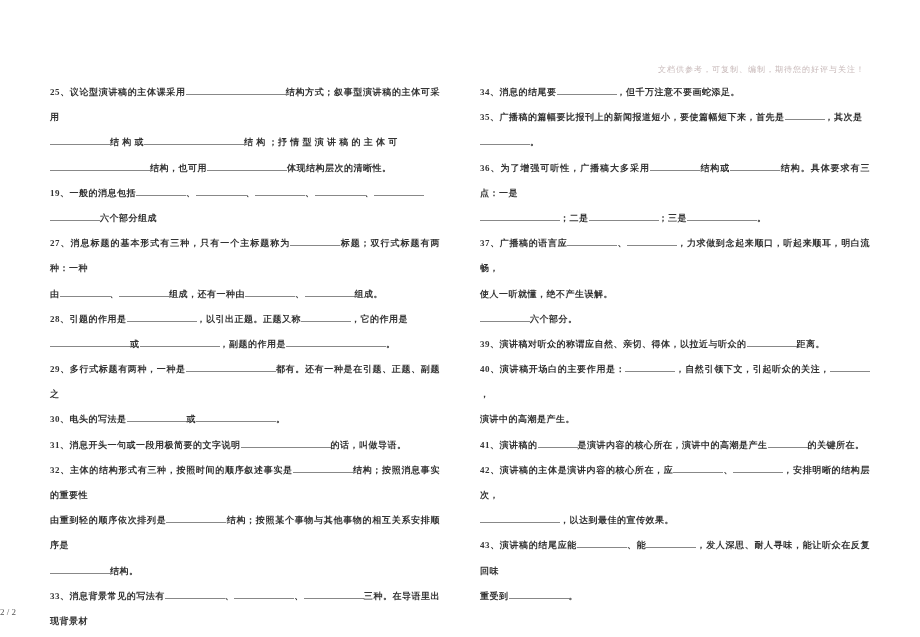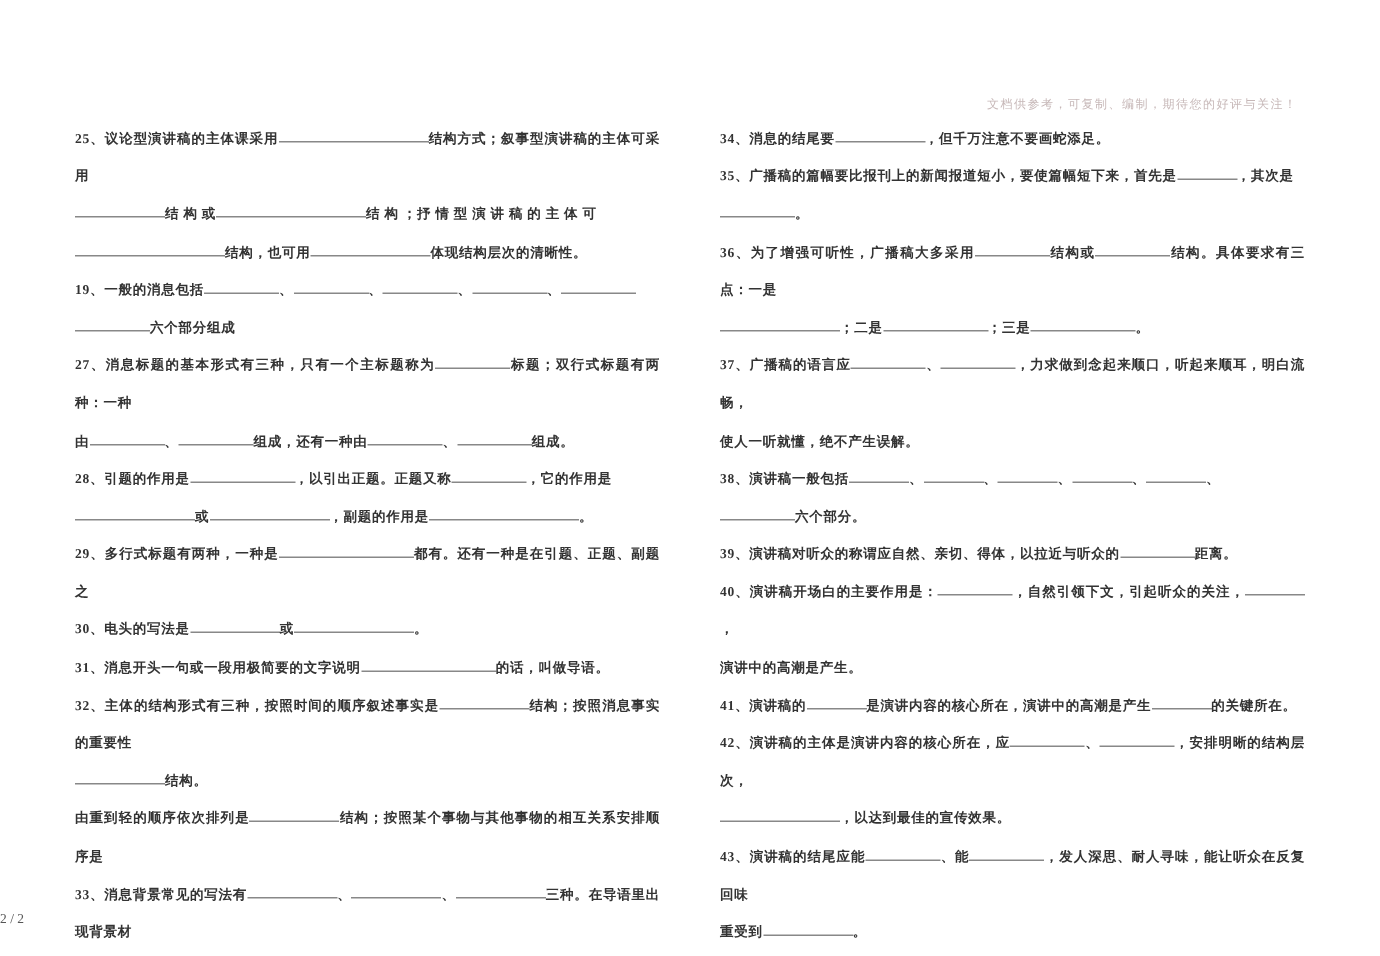--- a/index.html
+++ b/index.html
@@ -104,24 +104,24 @@
     <p>
       <span>30、电头的写法是</span><span class="blank b60"></span><span>或</span><span class="blank b80"></span><span>。</span>
     </p>
     <p>
       <span>31、消息开头一句或一段用极简要的文字说明</span><span class="blank b90"></span><span>的话，叫做导语。</span>
     </p>
     <p>
       <span>32、主体的结构形式有三种，按照时间的顺序叙述事实是</span><span class="blank b60"></span><span>结构；按照消息事实的重要性</span>
     </p>
     <p>
-      <span class="blank b60"></span><span>结构。</span>
+      <span>由重到轻的顺序依次排列是</span><span class="blank b60"></span><span>结构；按照某个事物与其他事物的相互关系安排顺序是</span>
     </p>
     <p>
-      <span>由重到轻的顺序依次排列是</span><span class="blank b60"></span><span>结构；按照某个事物与其他事物的相互关系安排顺序是</span>
+      <span class="blank b60"></span><span>结构。</span>
     </p>
     <p>
       <span>33、消息背景常见的写法有</span><span class="blank b60"></span><span>、</span><span class="blank b60"></span><span>、</span><span class="blank b60"></span><span>三种。在导语里出现背景材</span>
     </p>
 
   </div>
 
   <div class="col">
     <p>
       <span>34、消息的结尾要</span><span class="blank b60"></span><span>，但千万注意不要画蛇添足。</span>
@@ -136,23 +136,20 @@
       <span>36、为了增强可听性，广播稿大多采用</span><span class="blank b50"></span><span>结构或</span><span class="blank b50"></span><span>结构。具体要求有三点：一是</span>
     </p>
     <p>
       <span class="blank b80"></span><span>；二是</span><span class="blank b70"></span><span>；三是</span><span class="blank b70"></span><span>。</span>
     </p>
     <p>
       <span>37、广播稿的语言应</span><span class="blank b50"></span><span>、</span><span class="blank b50"></span><span>，力求做到念起来顺口，听起来顺耳，明白流畅，</span>
     </p>
     <p>
       <span>使人一听就懂，绝不产生误解。</span>
-    </p>
-    <p>
-      <span>38、演讲稿一般包括</span><span class="blank b40"></span><span>、</span><span class="blank b40"></span><span>、</span><span class="blank b40"></span><span>、</span><span class="blank b40"></span><span>、</span><span class="blank b40"></span><span>、</span>
     </p>
     <p>
       <span class="blank b50"></span><span>六个部分。</span>
     </p>
     <p>
       <span>39、演讲稿对听众的称谓应自然、亲切、得体，以拉近与听众的</span><span class="blank b50"></span><span>距离。</span>
     </p>
     <p>
       <span>40、演讲稿开场白的主要作用是：</span><span class="blank b50"></span><span>，自然引领下文，引起听众的关注，</span><span class="blank b40"></span><span>，</span>
     </p>

